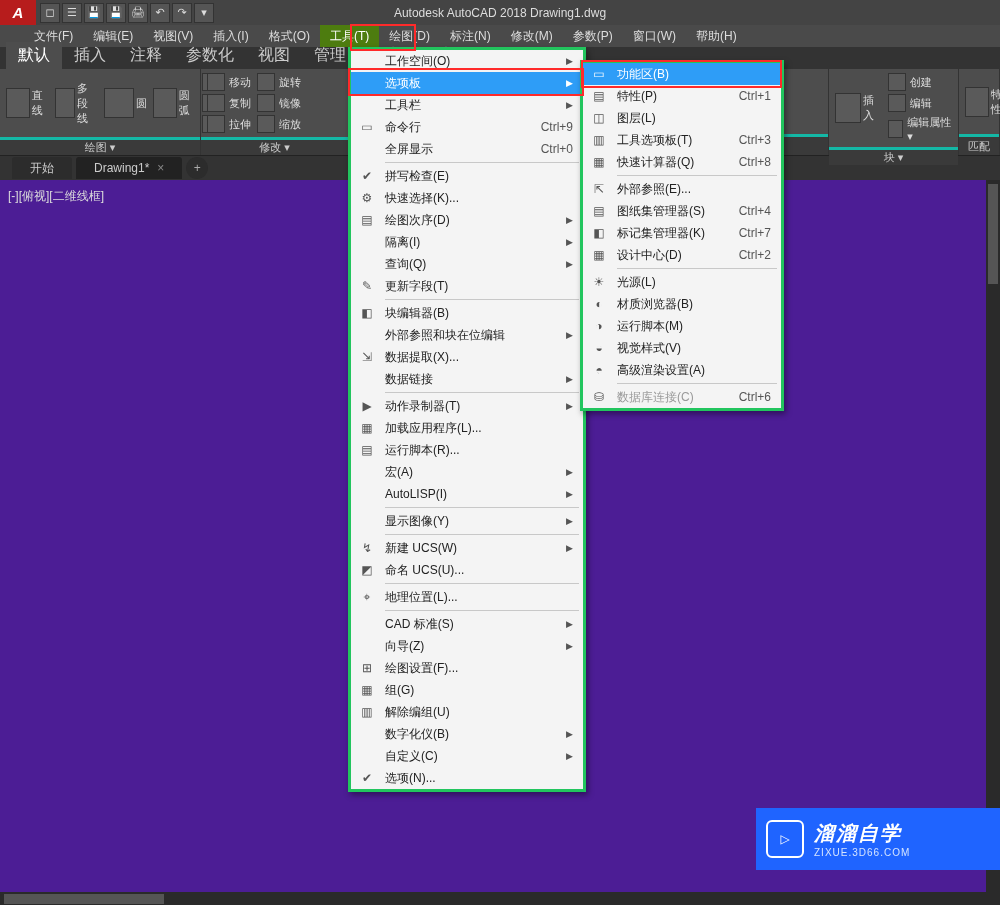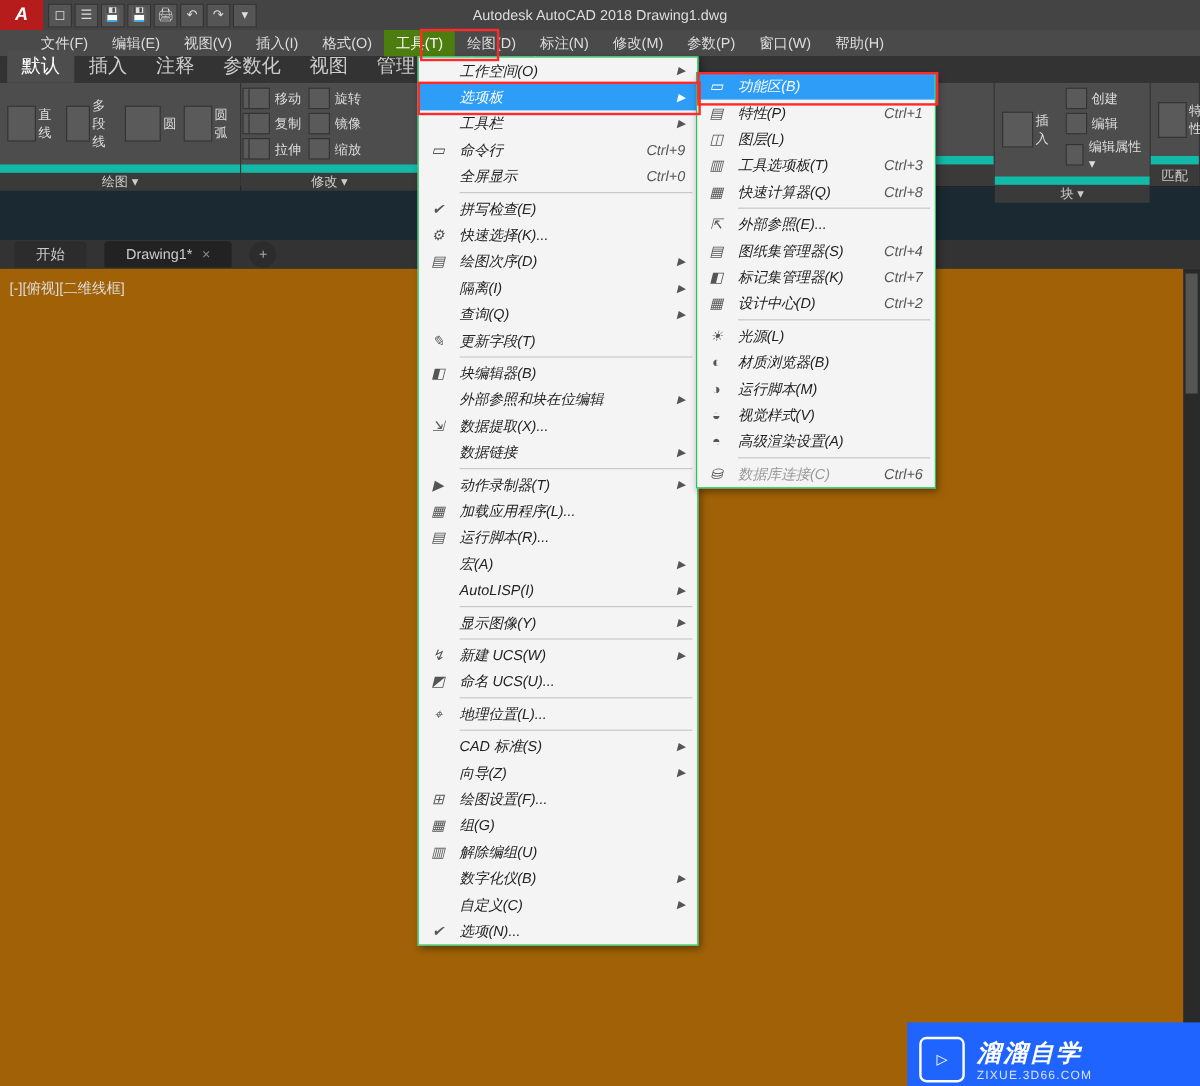--- a/index.html
+++ b/index.html
@@ -11,40 +11,40 @@
 .menubar{height:22px;background:#4a4a4a;display:flex;align-items:center;padding-left:24px;}
 .menubar .mitem{padding:0 10px;height:22px;display:flex;align-items:center;color:#ddd;cursor:default;}
 .menubar .mitem.active{background:#4d7c0f;color:#fff;}
 .hl-menu{position:absolute;border:2px solid #ff2a2a;pointer-events:none;}
 .ribbon-tabs{height:22px;background:#333;display:flex;align-items:flex-end;padding-left:6px;}
 .ribbon-tabs .rtab{padding:3px 12px;color:#ccc;font-size:16px;}
 .ribbon-tabs .rtab.active{background:#4d4d4d;color:#fff;}
 .ribbon{height:86px;background:#4d4d4d;border-bottom:1px solid #222;display:flex;}
 .panel{border-right:1px solid #333;display:flex;flex-direction:column;justify-content:space-between;}
 .panel .pbody{flex:1;display:flex;align-items:center;padding:4px 6px;gap:6px;}
-.panel .ptitle{height:18px;background:#3a3a3a;color:#ccc;font-size:11px;display:flex;align-items:center;justify-content:center;border-top:7px solid #14b8a6;}
+.panel .ptitle{height:18px;background:#3a3a3a;color:#ccc;font-size:11px;display:flex;align-items:center;justify-content:center;border-top:3px solid #14b8a6;}
 .tool{display:flex;flex-direction:row;align-items:center;gap:2px;color:#ddd;font-size:11px;}
 .ticon{width:28px;height:28px;background:#5a5a5a;border:1px solid #333;}
 .smalltool{display:flex;align-items:center;gap:4px;color:#ddd;font-size:11px;}
 .sicon{width:16px;height:16px;background:#5a5a5a;border:1px solid #333;}
 .vstack{display:flex;flex-direction:column;gap:3px;}
-.doctabs{height:24px;background:#333;display:flex;align-items:center;padding-left:12px;gap:15px;margin-top:44px;}
+.doctabs{height:24px;background:#333;display:flex;align-items:center;padding-left:12px;gap:4px;}
 .doctab{height:22px;padding:0 18px;display:flex;align-items:center;background:#2c2c2c;color:#ccc;border-radius:3px 3px 0 0;position:relative;}
 .doctab.active{background:#222;}
 .doctab .close{margin-left:8px;color:#888;}
 .addtab{width:22px;height:22px;background:#2c2c2c;border-radius:11px;display:flex;align-items:center;justify-content:center;color:#aaa;}
-.viewport{position:relative;height:726px;background:#a16207;}
+.viewport{position:relative;height:726px;background:#4c1d95;}
 .vplabel{position:absolute;top:8px;left:8px;color:#ddd;}
 .cursor-v{position:absolute;top:185px;left:376px;width:1px;height:36px;background:#e0e0e0;}
 .cursor-h{position:absolute;top:203px;left:358px;width:36px;height:1px;background:#e0e0e0;}
 .scrollbar-v{position:absolute;right:0;top:0;width:14px;height:100%;background:#2a2a2a;}
 .scrollbar-v .thumb{position:absolute;top:4px;left:2px;width:10px;height:100px;background:#555;}
 .scrollbar-h{position:absolute;left:0;bottom:0;height:14px;width:100%;background:#2a2a2a;}
 .scrollbar-h .thumb{position:absolute;left:4px;top:2px;height:10px;width:160px;background:#555;}
-.dropdown{position:absolute;background:#f4f4f4;color:#222;border:1px solid #22c55e;box-shadow:2px 3px 6px rgba(0,0,0,0.4);font-style:italic;}
+.dropdown{position:absolute;background:#f4f4f4;color:#222;border:3px solid #22c55e;box-shadow:2px 3px 6px rgba(0,0,0,0.4);}
 .dropdown .drow{display:flex;align-items:center;height:22px;padding:0 10px 0 4px;position:relative;}
 .dropdown .drow.sel{background:#2e9df7;color:#fff;}
 .dropdown .dicon{width:24px;height:18px;display:flex;align-items:center;justify-content:center;margin-right:6px;color:#555;}
 .dropdown .drow.sel .dicon{color:#fff;}
 .dropdown .dlabel{flex:1;}
 .dropdown .dshort{color:#555;margin-left:20px;}
 .dropdown .darrow{margin-left:10px;font-size:9px;color:#555;}
 .dropdown .drow.sel .darrow{color:#fff;}
 .dropdown .sep{height:1px;background:#c8c8c8;margin:2px 4px 2px 34px;}
 .dd1{left:348px;top:47px;width:232px;}

